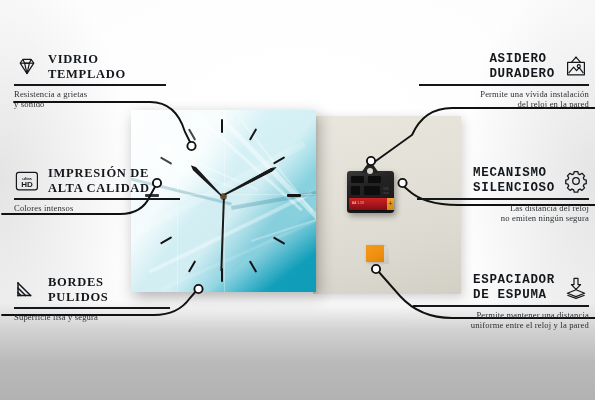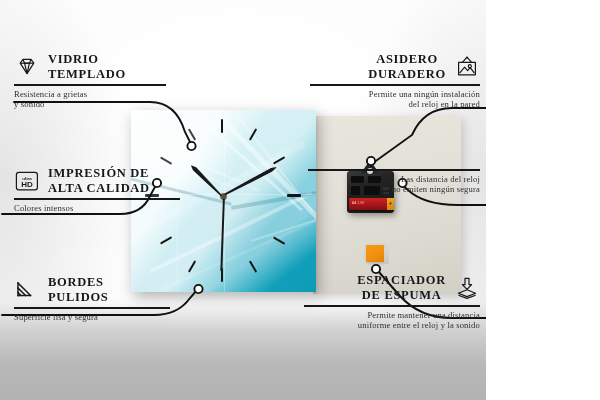--- a/index.html
+++ b/index.html
@@ -1,21 +1,21 @@
 <!DOCTYPE html>
 <html><head>
 <meta charset="utf-8">
 <style>
   html,body{margin:0;padding:0;}
   body{
     width:600px;height:400px;overflow:hidden;
     font-family:"Liberation Serif", serif;
     background:#ffffff;
   }
-  #stage{position:relative;width:486px;height:400px;overflow:hidden;background:#fff;}
+  #stage{position:relative;width:595px;height:400px;overflow:hidden;background:#fff;}
 
   
   .bg-base{position:absolute;inset:0;
     background:
       radial-gradient(ellipse 150% 120% at 50% 28%, #ffffff 0%, #fdfdfd 38%, #f3f3f3 62%, #e9e9e9 82%, #e2e2e2 100%);
   }
   .bg-floor{position:absolute;left:0;right:0;bottom:0;height:98px;
     background:linear-gradient(180deg, rgba(214,214,214,0) 0%, #d2d2d2 28%, #b9b9b9 62%, #b2b2b2 100%);}
   .bg-vign-l{position:absolute;left:0;top:0;width:190px;height:400px;
     background:radial-gradient(ellipse 100% 80% at 0% 45%, rgba(190,190,190,.40) 0%, rgba(190,190,190,0) 70%);}
@@ -87,21 +87,21 @@
   
   #wires{position:absolute;inset:0;width:600px;height:400px;pointer-events:none;}
 
   
   .feat{position:absolute;}
   .feat .hdr{display:flex;align-items:center;gap:8px;}
   .feat.right .hdr{justify-content:flex-end;}
   .titles{display:flex;flex-direction:column;}
   .t1,.t2{font-family:"Liberation Serif",serif;font-weight:bold;font-size:12.5px;
     letter-spacing:.7px;color:#14181c;line-height:14.5px;text-transform:uppercase;}
-  .feat.right .t1,.feat.right .t2{text-align:center;}
+  .feat.right .t1,.feat.right .t2{text-align:left;font-family:Liberation Mono, monospace;}
   .rule{height:1.6px;background:#14181c;margin-top:3px;}
   .desc{font-family:"Liberation Serif",serif;font-size:8.6px;color:#2b2f33;
     line-height:10.5px;margin-top:3px;letter-spacing:.15px;}
   .feat.right .desc{text-align:right;}
   .ico{width:26px;height:24px;flex:0 0 26px;display:block;}
 </style>
 </head>
 <body>
 
 <div id="stage">
@@ -270,26 +270,38 @@
           <path d="M13,2.2 L8.4,7.4 M13,2.2 L17.6,7.4"></path>
           <circle cx="13" cy="2.4" r="1" fill="#14181c" stroke="none"></circle>
           <rect x="4.6" y="7.4" width="16.8" height="12.4"></rect>
           <path d="M5.6,18.2 L10.6,12.2 L13.6,15.6 L16.2,12.6 L20.4,18.2"></path>
           <circle cx="15.8" cy="11.2" r="1.5"></circle>
         </g>
       </svg>
     </div>
     <div class="rule" style="width:170px;margin-left:14px;"></div>
     <div class="desc">
-      <div>Permite una ningún instalación</div>
+      <div>Permite una vívida instalación</div>
       <div>del reloj en la pared</div>
     </div>
   </div>
 
   <div class="feat right" style="right:6px;top:166px;width:186px;">
+    <div class="hdr">
+      <div class="titles">
+        <div class="t1">MECANISMO</div>
+        <div class="t2">SILENCIOSO</div>
+      </div>
+      <svg class="ico" viewBox="0 0 24 24">
+        <g fill="none" stroke="#14181c" stroke-width="1.3" stroke-linejoin="round">
+          <path d="M10.2,2.6 h3.6 l0.5,2.2 1.8,0.75 1.9,-1.25 2.55,2.55 -1.25,1.9 0.75,1.8 2.2,0.5 v3.6 l-2.2,0.5 -0.75,1.8 1.25,1.9 -2.55,2.55 -1.9,-1.25 -1.8,0.75 -0.5,2.2 h-3.6 l-0.5,-2.2 -1.8,-0.75 -1.9,1.25 -2.55,-2.55 1.25,-1.9 -0.75,-1.8 -2.2,-0.5 v-3.6 l2.2,-0.5 0.75,-1.8 -1.25,-1.9 2.55,-2.55 1.9,1.25 1.8,-0.75 z"></path>
+          <circle cx="12" cy="12" r="3.3"></circle>
+        </g>
+      </svg>
+    </div>
     <div class="rule" style="width:172px;margin-left:14px;"></div>
     <div class="desc">
       <div>Las distancia del reloj</div>
       <div>no emiten ningún segura</div>
     </div>
   </div>
 
   <div class="feat right" style="right:6px;top:273px;width:190px;">
     <div class="hdr">
       <div class="titles">
@@ -300,17 +312,17 @@
         <g fill="none" stroke="#14181c" stroke-width="1.2" stroke-linejoin="round">
           <path d="M10,2.4 h4 v6.2 h2.6 L12,13.4 L7.4,8.6 H10 Z"></path>
           <path d="M12,13.8 L3.4,17.2 L12,20.6 L20.6,17.2 Z"></path>
           <path d="M3.4,19.2 L12,22.4 L20.6,19.2"></path>
         </g>
       </svg>
     </div>
     <div class="rule" style="width:176px;margin-left:14px;"></div>
     <div class="desc">
       <div>Permite mantener una distancia</div>
-      <div>uniforme entre el reloj y la sonido</div>
+      <div>uniforme entre el reloj y la pared</div>
     </div>
   </div>
 
 </div>
 
 </body></html>

